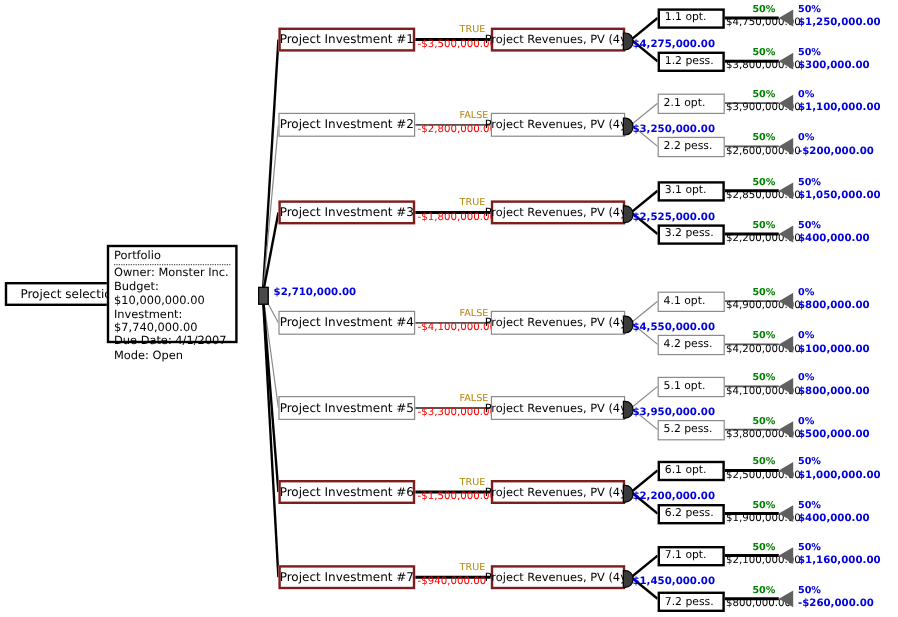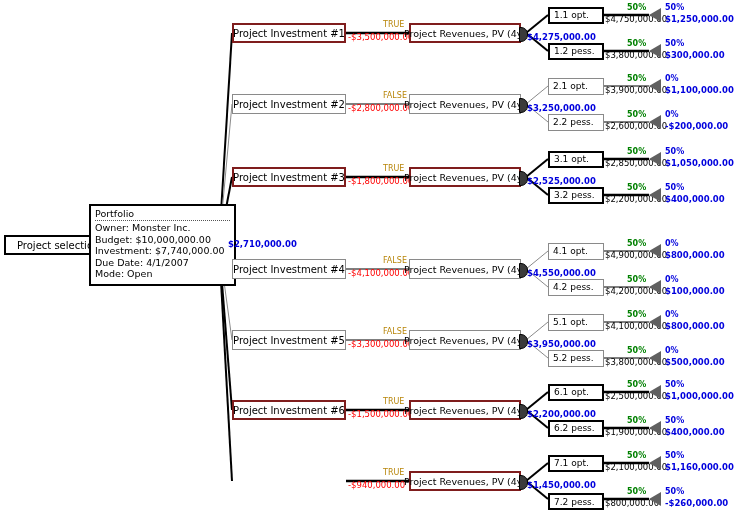--- a/index.html
+++ b/index.html
@@ -7,21 +7,21 @@
   #canvas{position:relative;width:748px;height:514px;background:#fff;overflow:hidden;}
   #edges{position:absolute;left:0;top:0;width:748px;height:514px;}
 
   .node{position:absolute;background:#fff;box-sizing:border-box;white-space:nowrap;
         font-size:10px;color:#000;display:flex;align-items:center;}
   .node.true-node{border:2px solid #7f1d1d;}
   .node.false-node{border:1px solid #8a8a8a;}
   .node .lbl{padding:0 5px;}
 
   #root-node{left:4px;top:235px;height:20px;border:2px solid #000;padding:0 6px;}
-  #portfolio-box{position:absolute;left:89px;top:204px;width:147px;height:82px;border:2px solid #000;
+  #portfolio-box{position:absolute;left:89px;top:204px;width:109px;height:82px;border:2px solid #000;
      background:#fff;box-sizing:border-box;padding:2px 4px;font-size:9.5px;line-height:11.4px;color:#000;}
   #portfolio-box .pf-title{border-bottom:1px dotted #555;padding-bottom:1px;margin-bottom:1px;}
 
   .proj-node{left:232px;width:114px;height:20px;justify-content:center;}
   .rev-node{left:409px;width:112px;height:20px;justify-content:center;font-size:9.5px;}
 
   .chance-dot{position:absolute;width:7px;height:13px;background:#3a3a3a;border:1px solid #000;border-radius:0 7px 7px 0;}
   #root-junction{position:absolute;left:215px;top:239px;width:7px;height:13px;background:#4a4a4a;border:1px solid #000;}
 
   .scen-node{left:548px;width:56px;height:17px;font-size:9px;background:#fff;box-sizing:border-box;}
@@ -270,20 +270,23 @@
     </div>
     <div class="chance-dot" style="left: 519px; top: 403.5px;"></div>
     <div class="node scen-node scen-true" style="top: 383.5px;">
       <span class="lbl">6.1  opt.</span>
     </div>
     <div class="tri" style="left: 649px; top: 385px;"></div>
     <div class="node scen-node scen-true" style="top: 419.5px;">
       <span class="lbl">6.2  pess.</span>
     </div>
     <div class="tri" style="left: 649px; top: 421px;"></div>
+    <div class="node proj-node true-node" style="top: 471px;">
+      <span class="lbl">Project Investment #7</span>
+    </div>
     <div class="node rev-node true-node" style="top: 471px;">
       <span class="lbl">Project  Revenues, PV (4y)</span>
     </div>
     <div class="chance-dot" style="left: 519px; top: 474.5px;"></div>
     <div class="node scen-node scen-true" style="top: 454.5px;">
       <span class="lbl">7.1  opt.</span>
     </div>
     <div class="tri" style="left: 649px; top: 456px;"></div>
     <div class="node scen-node scen-true" style="top: 493px;">
       <span class="lbl">7.2  pess.</span>

